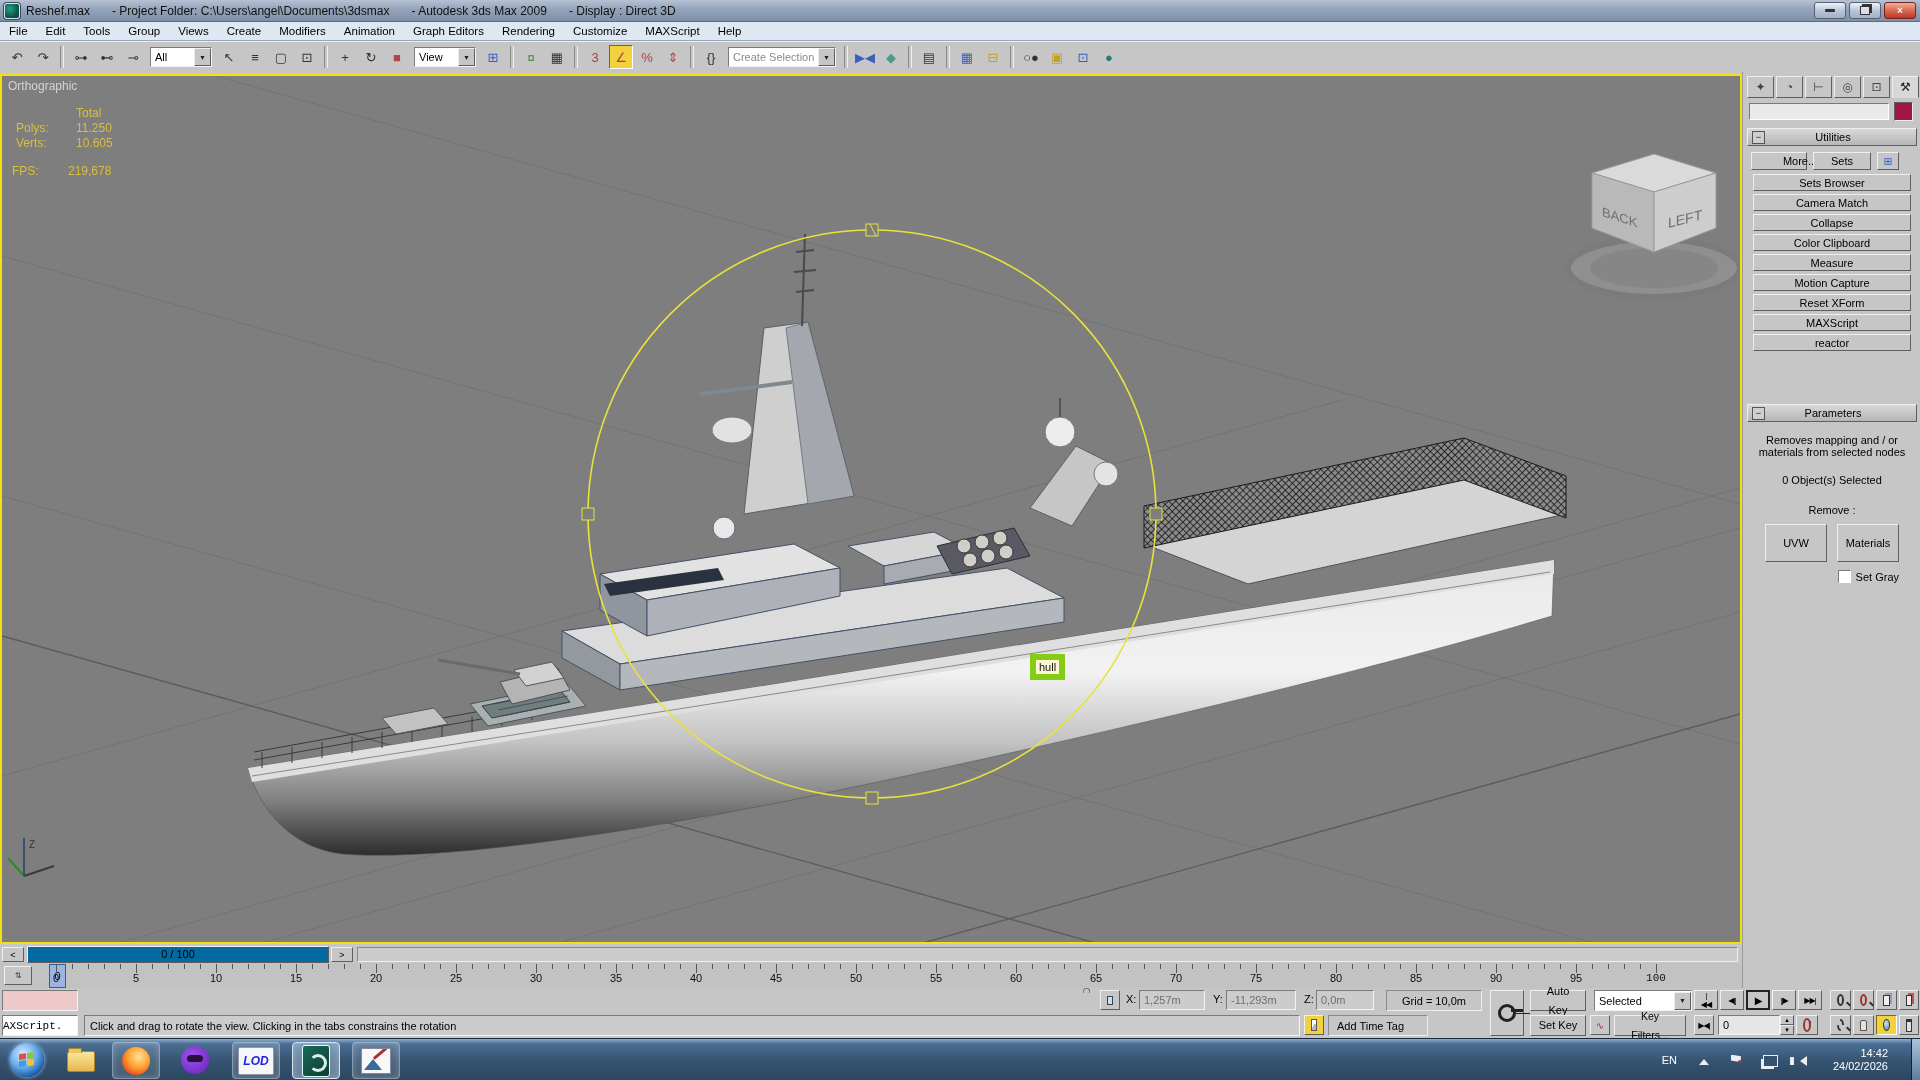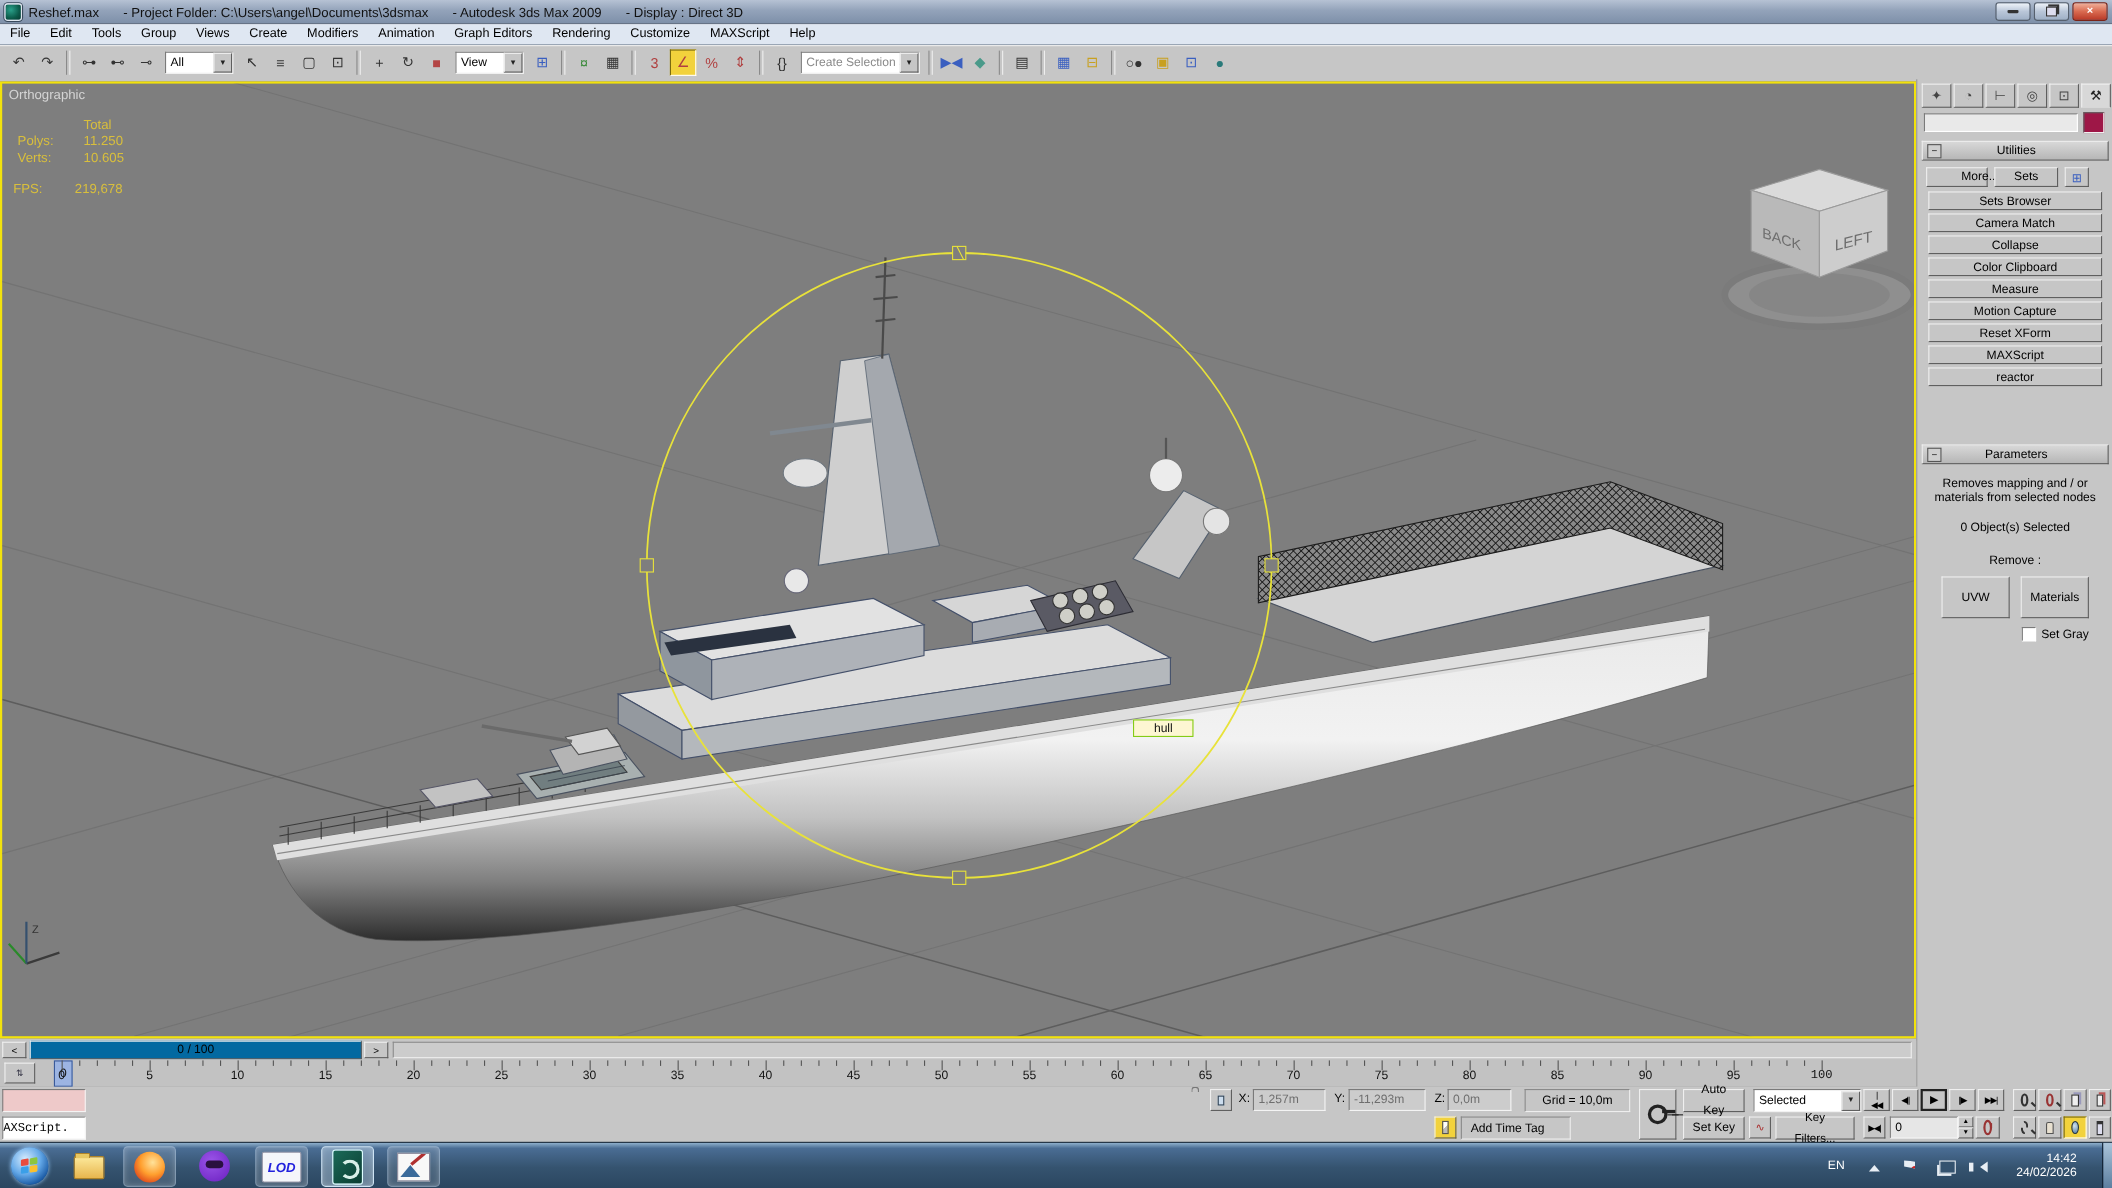--- a/index.html
+++ b/index.html
@@ -35,22 +35,22 @@
     display:flex;align-items:center;font-size:11px;color:#000;}
   .tb-combo .lbl{padding:0 4px;flex:1;white-space:nowrap;overflow:hidden;}
   .tb-combo .lbl.muted{color:#8a8a8a;}
   .combo-arrow{width:15px;height:16px;background:#c6c6c6;border:1px solid;
     border-color:#efefef #5f5f5f #5f5f5f #efefef;display:flex;align-items:center;justify-content:center;font-size:7px;color:#222;}
   
   #viewport{position:absolute;left:0;top:74px;width:1742px;height:870px;background:#7e7e7e;
     border:2px solid #f2e20c;box-sizing:border-box;overflow:hidden;}
   #vp-label{position:absolute;left:6px;top:3px;color:#d4d4d4;font-size:12px;}
   .stat{position:absolute;color:#d9bf3c;font-size:12px;white-space:pre;}
-  #hull-tip{position:absolute;left:1028px;top:578px;background:#fdf6d2;border:1px solid #84cc16;
-    font-size:11px;color:#111;padding:0 18px;line-height:14px;text-align:right;}
+  #hull-tip{position:absolute;left:1028px;top:578px;background:#fdf6d2;border:6px solid #84cc16;
+    font-size:11px;color:#111;padding:0 3px;line-height:14px;text-align:right;}
   
   #cmdpanel{position:absolute;left:1742px;top:72px;width:178px;height:916px;background:#c6c6c6;
     border-left:1px solid #9a9a9a;box-sizing:border-box;font-size:11px;color:#000;}
   #cp-tabs{position:absolute;left:4px;top:4px;display:flex;gap:2px;}
   .cp-tab{width:25px;height:20px;background:#c6c6c6;border:1px solid;border-color:#efefef #5f5f5f #5f5f5f #efefef;
     display:flex;align-items:center;justify-content:center;font-size:12px;color:#444;}
   .cp-tab.active{background:#d8d8d8;border-bottom-color:#d8d8d8;color:#222;}
   #cp-namerow{position:absolute;left:6px;top:30px;display:flex;gap:5px;align-items:center;}
   #cp-namefield{width:138px;height:15px;background:#e9e9e9;border:1px solid;border-color:#7a7a7a #fff #fff #7a7a7a;}
   #cp-colorswatch{width:17px;height:17px;background:#9e1747;border:1px solid;border-color:#5f5f5f #efefef #efefef #5f5f5f;}
@@ -606,20 +606,23 @@
         <span class="i-cube"></span>
       </button>
     <button class="mxbtn nav-btn" style="left:1899px;top:2px;width:20px;">
         <span class="i-cube" style="box-shadow:2px -2px 0 0 #b55;"></span>
       </button>
   </div>
   <div class="srow" style="top:25px;">
     <div id="listener-bot" class="sunken">
       <span>AXScript.</span>
     </div>
+    <div class="sunken" style="position:absolute;left:84px;top:2px;width:1216px;height:21px;">
+      <div class="fieldtxt">Click and drag to rotate the view.  Clicking in the tabs constrains the rotation</div>
+    </div>
     <button class="mxbtn" style="position:absolute;left:1304px;top:2px;width:20px;height:20px;background:#f2d23c;">
         <span class="i-isocube"></span>
       </button>
     <div class="flatbox" style="left:1328px;width:100px;text-align:left;padding-left:8px;">Add Time Tag</div>
     <button class="mxbtn sbtn" style="left:1530px;width:56px;">Set Key</button>
     <button class="mxbtn" style="position:absolute;left:1590px;top:2px;width:20px;height:20px;color:#a33;font-size:10px;">∿</button>
     <button class="mxbtn sbtn" style="left:1614px;width:72px;font-size:10.5px;">Key Filters...</button>
     <button class="mxbtn pb-btn" style="left:1694px;width:20px;">▶◀|</button>
     <div class="coordfield sunken" style="left:1718px;width:62px;color:#000;background:#e6e6e6;">0</div>
     <div class="spin" style="position:absolute;left:1780px;top:2px;">

